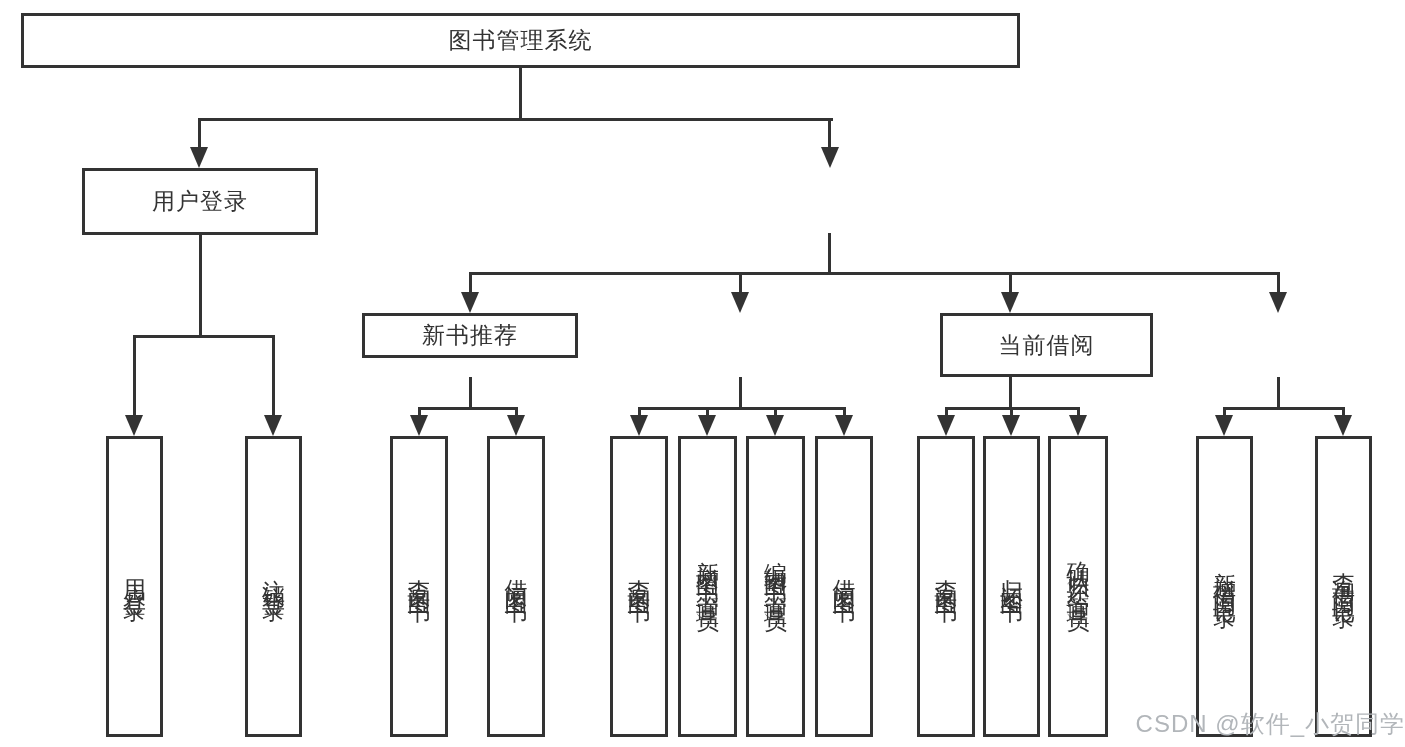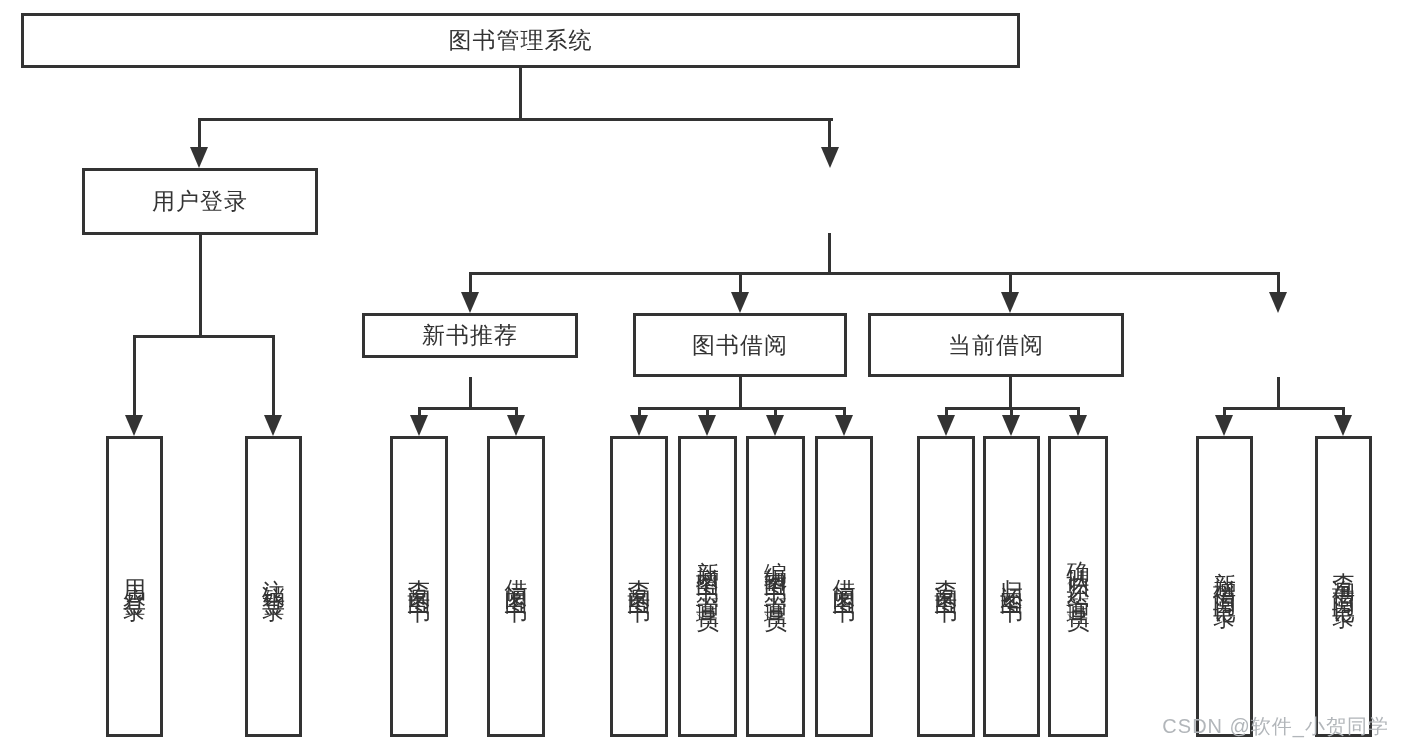--- a/index.html
+++ b/index.html
@@ -47,23 +47,23 @@
   .arr{
     position:absolute;
     width:0;height:0;
     border-left:9px solid transparent;
     border-right:9px solid transparent;
     border-top:21px solid var(--line);
     z-index:1;
   }
   .watermark{
     position:absolute;
-    right:16px;
+    right:0;
     bottom:7px;
-    font-size:20px;
+    font-size:24px;
     letter-spacing:1px;
     color:var(--wm);
     z-index:5;
     white-space:nowrap;
   }
 </style>
 </head>
 <body>
 
 <div id="canvas" style="--line: #333333; --text: #333333; --wm: #b2b6ba;">
@@ -72,24 +72,21 @@
     <span>图书管理系统</span>
   </div>
 
   <div class="box h" style="left:82px;top:168px;width:236px;height:67px">
     <span>用户登录</span>
   </div>
 
   <div class="box h" style="left:362px;top:313px;width:216px;height:45px">
     <span>新书推荐</span>
   </div>
-  <div class="box h" style="left:633px;top:313px;width:214px;height:64px">
-    <span>图书借阅</span>
-  </div>
-  <div class="box h" style="left:868px;top:313px;width:256px;height:64px">
+  <div class="box h" style="left:940px;top:313px;width:213px;height:64px">
     <span>当前借阅</span>
   </div>
 
   <div class="box v" style="left:106px;top:436px;width:57px;height:301px">
     <span>用户登录</span>
   </div>
   <div class="box v" style="left:245px;top:436px;width:57px;height:301px">
     <span>注销登录</span>
   </div>
 

